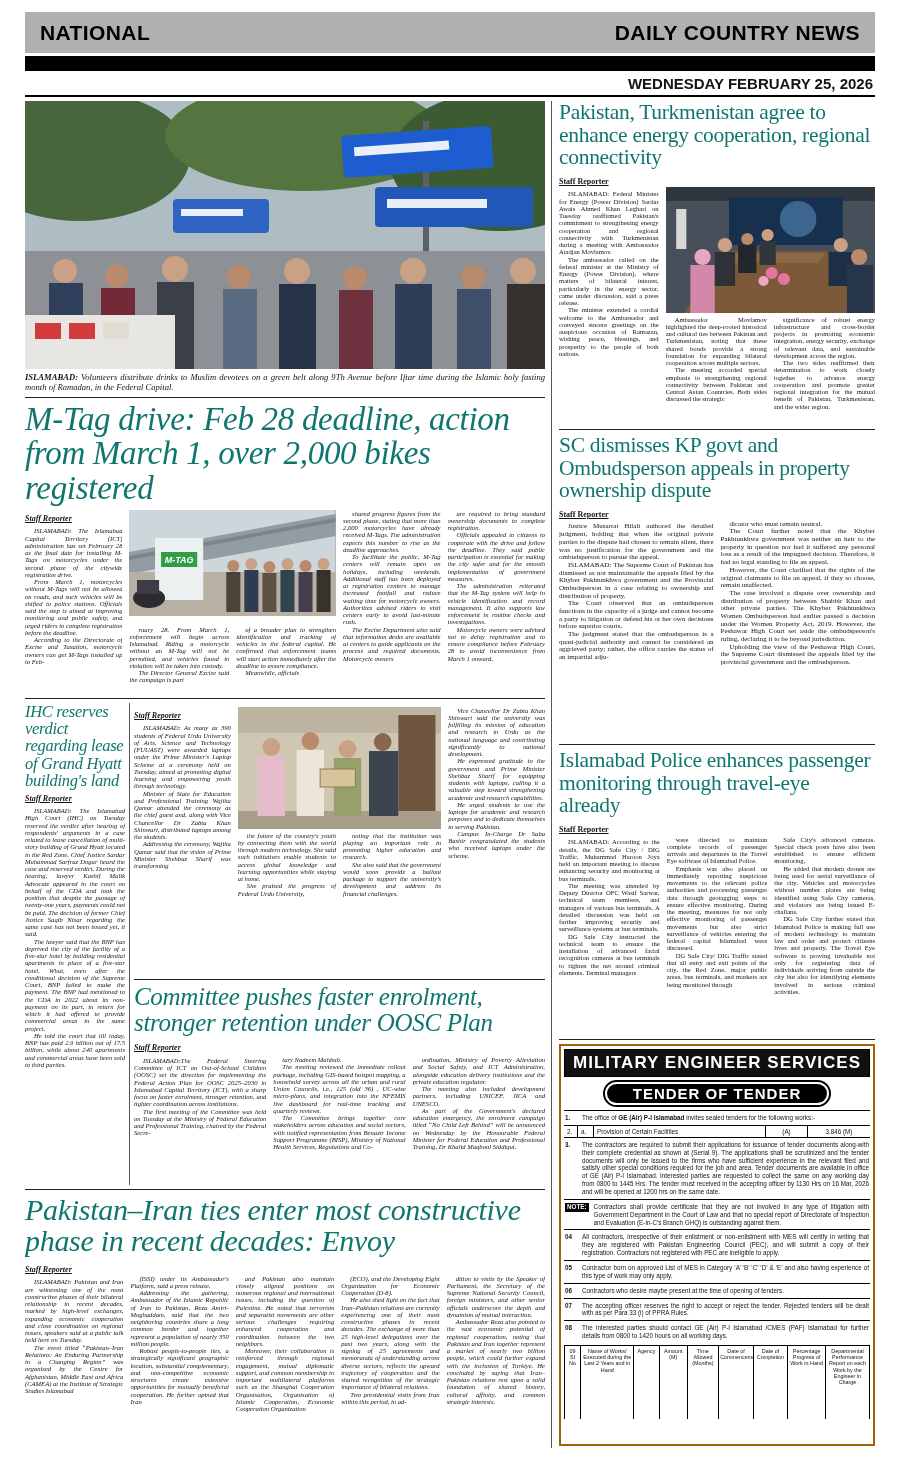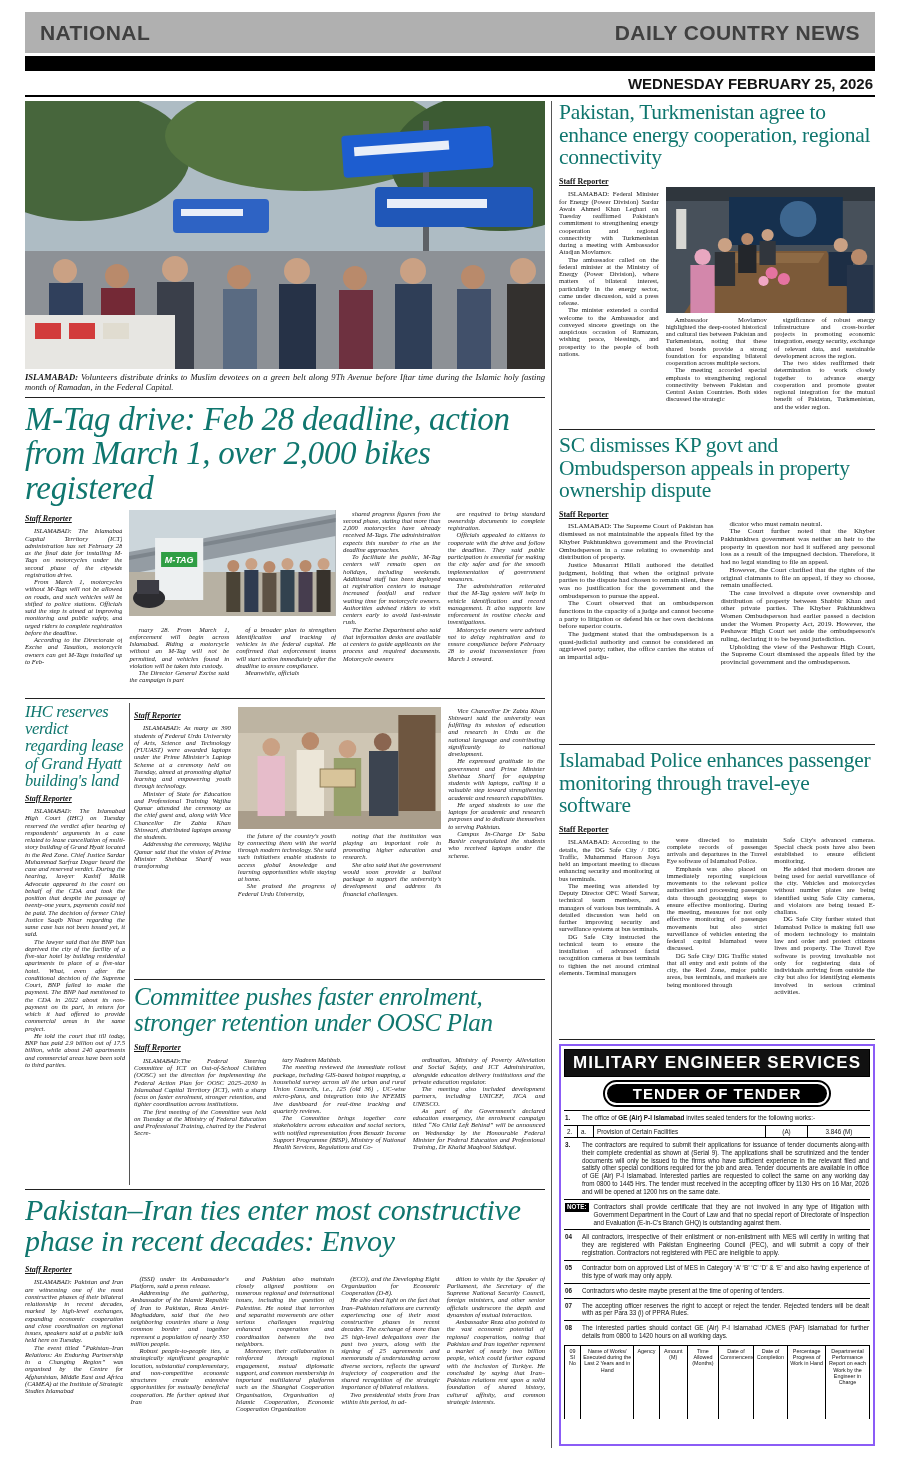--- a/index.html
+++ b/index.html
@@ -1,42 +1,42 @@
 <!DOCTYPE html>
 <html lang="en"><head>
 <meta charset="utf-8">
 <style>
   * { margin:0; padding:0; box-sizing:border-box; }
   html,body { width:900px; height:1482px; overflow:hidden; background:#fff; }
   body { font-family:"Liberation Serif", serif; color:#141414; }
   .page { padding:12px 25px 0 25px; }
   .topbar { height:41px; background:#b0b0b0; display:flex; justify-content:space-between; align-items:center;
             padding:0 15px; font-family:"Liberation Sans",sans-serif; font-weight:bold; font-size:21px;
-            color:#404040; letter-spacing:.4px;gap:32px; }
+            color:#000000; letter-spacing:.4px;gap:32px; }
   .blackbar { height:15px; background:#000; margin-top:3px; }
   .dateline { text-align:right; font-family:"Liberation Sans",sans-serif; font-weight:bold; font-size:15px;
               padding:4px 2px 3px 0; border-bottom:2px solid #000; }
   .content { display:flex; margin-top:4px; }
   .col-left { width:520px; flex:none;font-style:italic; }
   .col-right { flex:1; margin-left:6px; border-left:1px solid #555; padding-left:7px; min-width:0; }
   hr.cut { border:none; border-top:1px solid #222; margin:4px 0; }
   .vrule { border-left:1px solid #555; margin:0 4px; }
   .hl { font-weight:normal; line-height:1.05; letter-spacing:-.3px; color:#0f766e; }
   .byline { font-weight:bold; text-decoration:underline; font-size:8px; margin:5px 0 4px 0; }
   .cols { display:flex; gap:7px; }
   .c { flex:1; min-width:0; text-align:justify; font-size:6.6px; line-height:1.1; overflow:hidden; }
   .c p, .paras p { text-indent:9px; }
   .paras { text-align:justify; font-size:6.6px; line-height:1.1; }
   section.art { overflow:hidden; }
   .photo { background:#888; overflow:hidden; }
   .photo svg { display:block; width:100%; height:100%; }
   .caption { font-size:8.6px; line-height:1.2; text-align:justify; margin-top:3px; }
   .caption b { font-weight:bold; }
   
-  .tender { border:2px solid #8b5cf6; padding:3px; font-family:"Liberation Sans",sans-serif; overflow:hidden; }
+  .tender { border:2px solid #a16207; padding:3px; font-family:"Liberation Sans",sans-serif; overflow:hidden; }
   .t-title { background:#111; color:#fff; text-align:center; font-weight:bold; font-size:17px;
              letter-spacing:1px; padding:3px 0; border:1px solid #000; }
   .t-capsule-wrap { display:flex; justify-content:center; margin:3px 0; }
   .t-capsule { border:2px solid #000; border-radius:16px; padding:2px; }
   .t-capsule-inner { background:#000; color:#fff; font-weight:bold; font-size:15px; letter-spacing:1px;
                      border-radius:12px; padding:1px 26px; }
   .t-row { display:flex; gap:5px; font-size:6.3px; line-height:1.25; padding:3px 1px; border-top:1px solid #000; }
   .t-row:first-of-type { border-top:none; }
   .t-num { flex:none; width:12px; font-weight:bold; }
   .t-body { flex:1; text-align:justify; }
@@ -366,40 +366,40 @@
       </section>
 
       <hr class="cut">
 
       <section class="art" style="height:306px;">
         <h2 class="hl hl-side">SC dismisses KP govt and Ombudsperson appeals in property ownership dispute</h2>
         <div class="cols" style="margin-top:4px;">
           <div class="c" style="font-size:7px;">
             <div class="byline">Staff Reporter</div>
             <div class="paras" style="font-size:7px;">
+                <p>Justice Musarrat Hilali authored the detailed judgment, holding that when the original private parties to the dispute had chosen to remain silent, there was no justification for the government and the ombudsperson to pursue the appeal.</p>
                 <p>ISLAMABAD: The Supreme Court of Pakistan has dismissed as not maintainable the appeals filed by the Khyber Pakhtunkhwa government and the Provincial Ombudsperson in a case relating to ownership and distribution of property.</p>
-                <p>Justice Musarrat Hilali authored the detailed judgment, holding that when the original private parties to the dispute had chosen to remain silent, there was no justification for the government and the ombudsperson to pursue the appeal.</p>
                 <p>The Court observed that an ombudsperson functions in the capacity of a judge and cannot become a party to litigation or defend his or her own decisions before superior courts.</p>
                 <p>The judgment stated that the ombudsperson is a quasi-judicial authority and cannot be considered an aggrieved party; rather, the office carries the status of an impartial adju-</p>
               </div>
           </div>
           <div class="c paras" style="font-size:7px; padding-top:15px;">
               <p>dicator who must remain neutral.</p>
               <p>The Court further noted that the Khyber Pakhtunkhwa government was neither an heir to the property in question nor had it suffered any personal loss as a result of the impugned decision. Therefore, it had no legal standing to file an appeal.</p>
               <p>However, the Court clarified that the rights of the original claimants to file an appeal, if they so choose, remain unaffected.</p>
               <p>The case involved a dispute over ownership and distribution of property between Shabbir Khan and other private parties. The Khyber Pakhtunkhwa Women Ombudsperson had earlier passed a decision under the Women Property Act, 2019. However, the Peshawar High Court set aside the ombudsperson's ruling, declaring it to be beyond jurisdiction.</p>
               <p>Upholding the view of the Peshawar High Court, the Supreme Court dismissed the appeals filed by the provincial government and the ombudsperson.</p>
             </div>
         </div>
       </section>
 
       <hr class="cut">
 
       <section class="art" style="height:286px;">
-        <h2 class="hl hl-side">Islamabad Police enhances passenger monitoring through travel-eye software</h2>
+        <h2 class="hl hl-side">Islamabad Police enhances passenger monitoring through travel-eye already</h2>
         <div class="cols" style="margin-top:4px;">
           <div class="c">
             <div class="byline">Staff Reporter</div>
             <div class="paras">
                 <p>ISLAMABAD: According to the details, the DG Safe City / DIG Traffic, Muhammad Haroon Joya held an important meeting to discuss enhancing security and monitoring at bus terminals.</p>
                 <p>The meeting was attended by Deputy Director OFC Wasif Sarwar, technical team members, and managers of various bus terminals. A detailed discussion was held on further improving security and surveillance systems at bus terminals.</p>
                 <p>DG Safe City instructed the technical team to ensure the installation of advanced facial recognition cameras at bus terminals to tighten the net around criminal elements. Terminal managers</p>
               </div>
           </div>
           <div class="c paras" style="padding-top:15px;">

